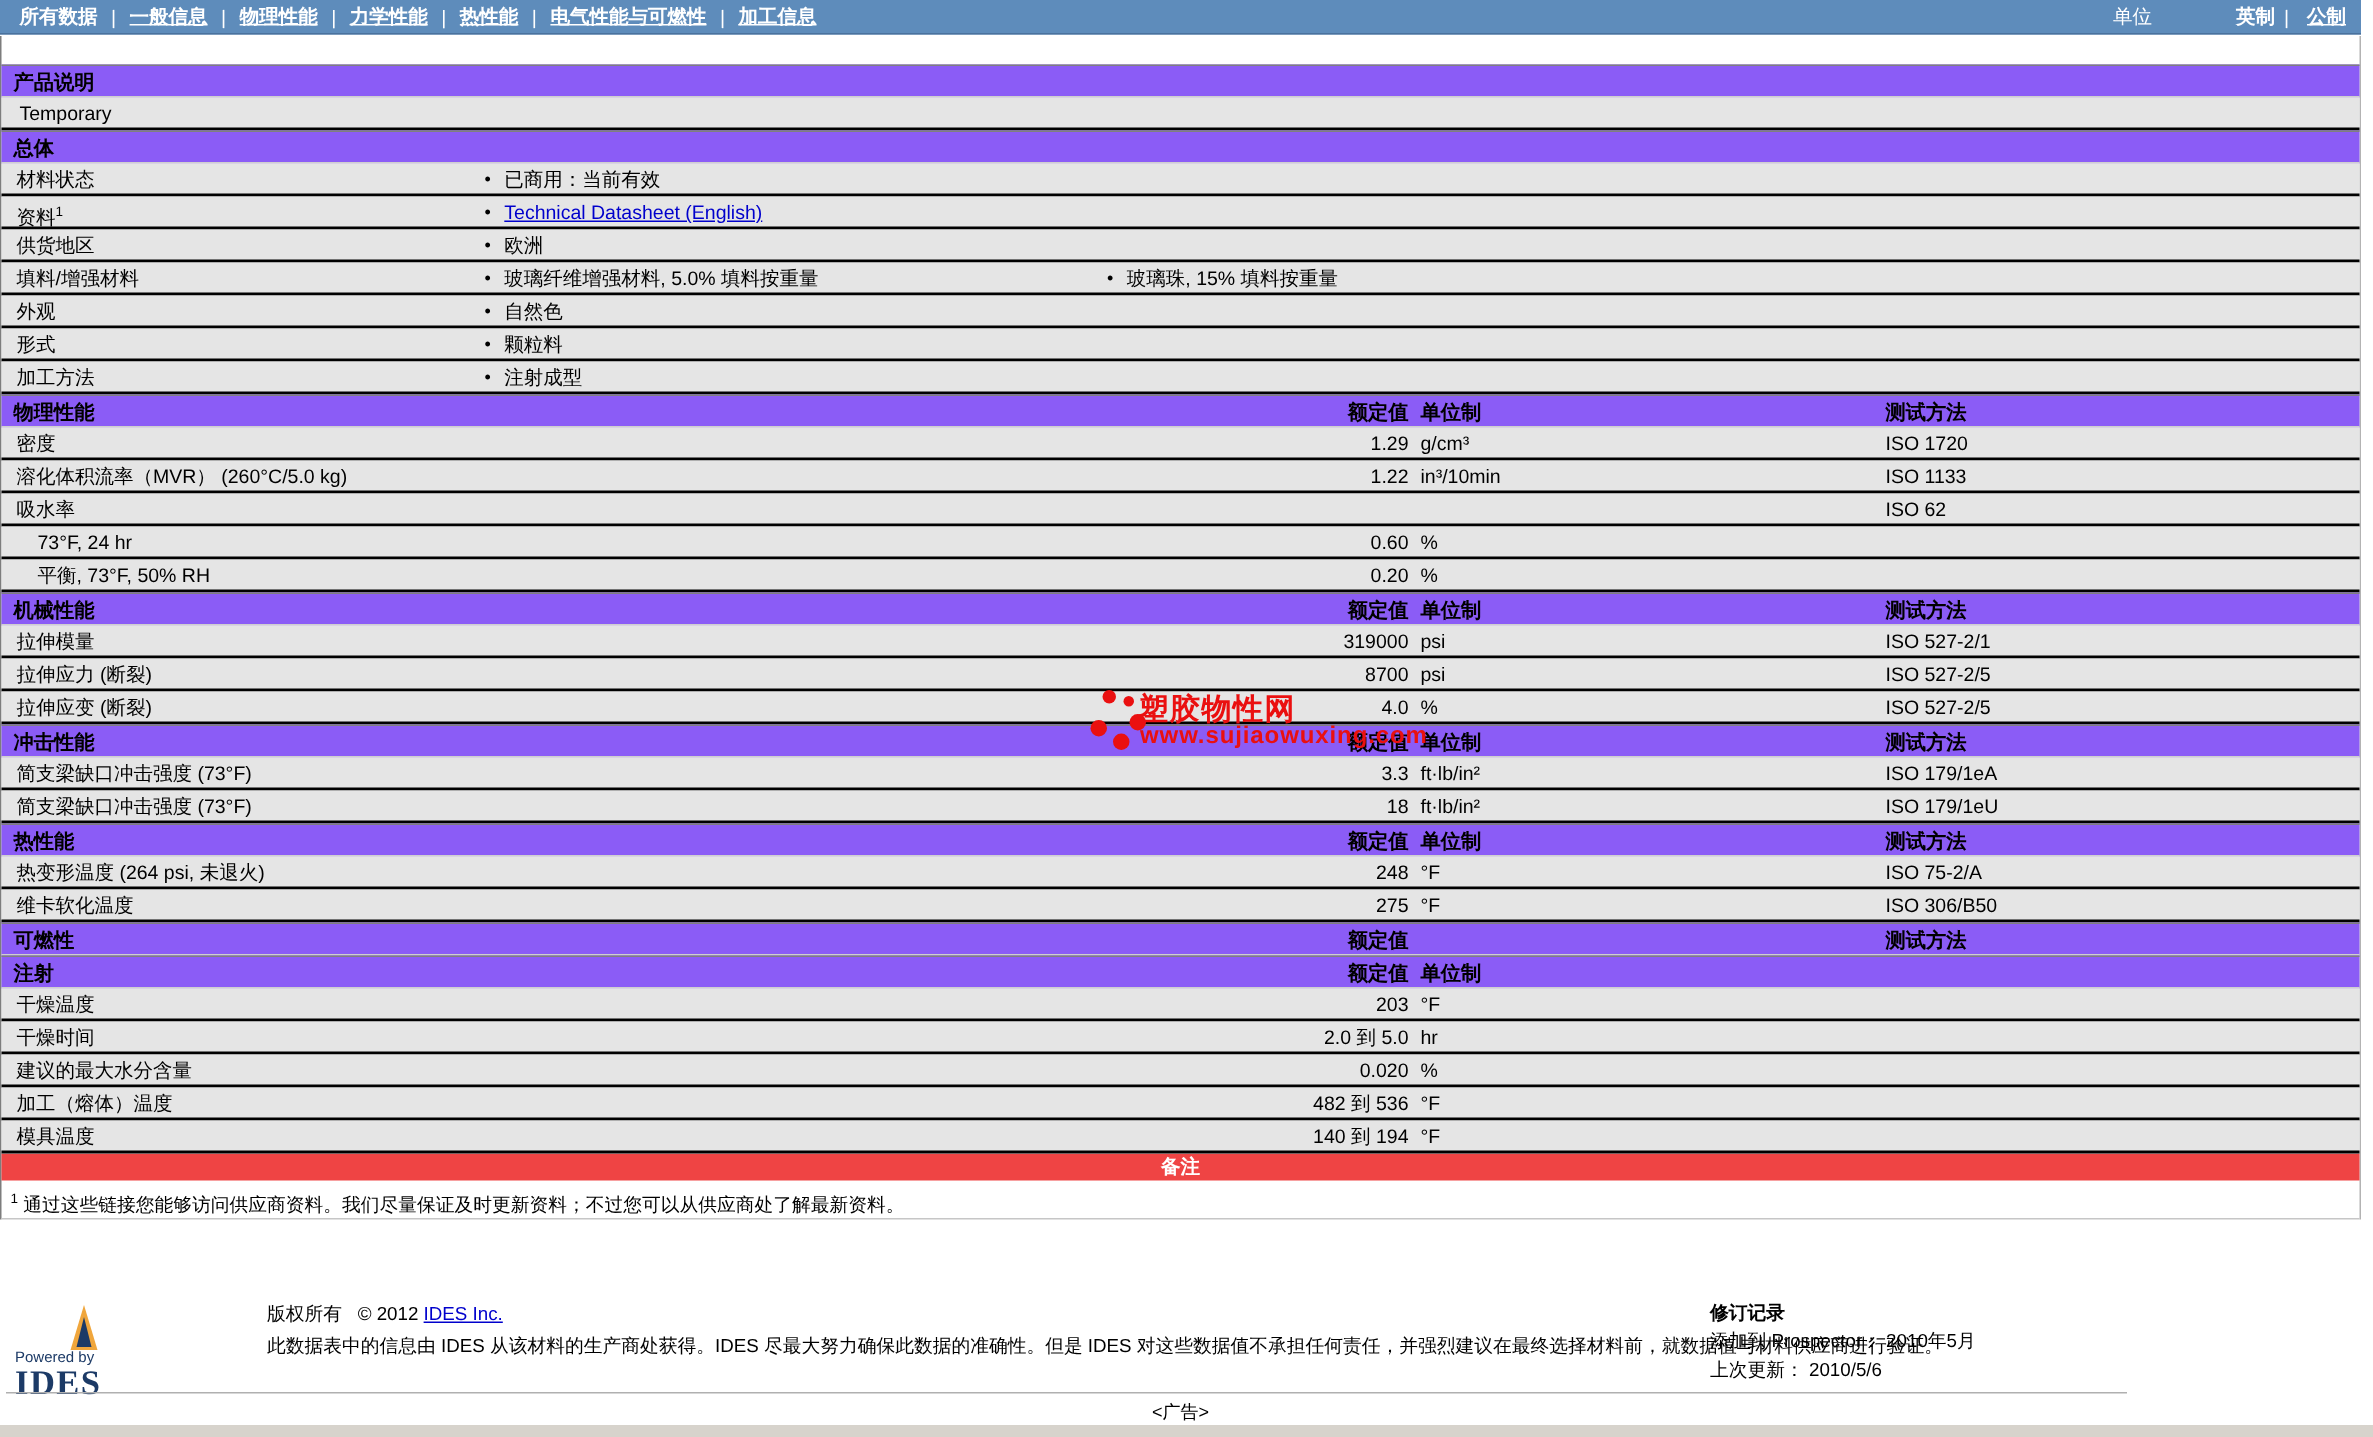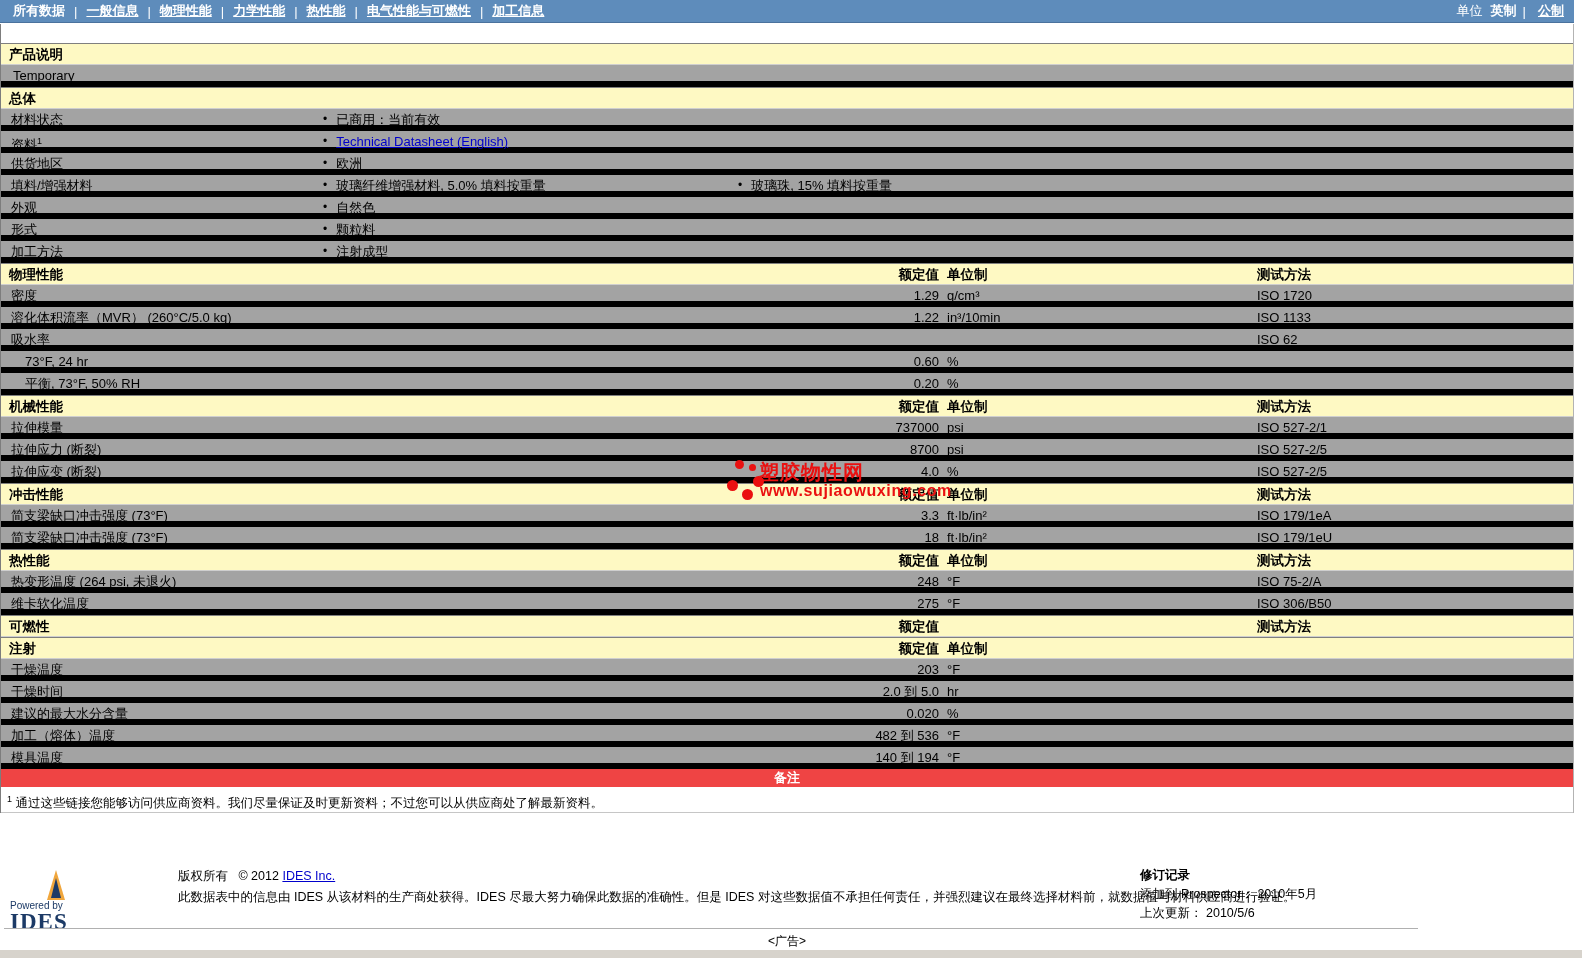--- a/index.html
+++ b/index.html
@@ -8,36 +8,36 @@
 
   
   .topnav { position:absolute; top:0; left:0; width:1574px; height:23px; background:#5e8cbb;
             color:#fff; font-size:13px; display:flex; justify-content:space-between; align-items:center;
             padding:0 10px; box-sizing:border-box; border-bottom:1px solid #4a729d; }
   .nav-left, .nav-right { display:flex; align-items:center; white-space:nowrap; }
   .nav-item { color:#fff; font-weight:bold; text-decoration:underline; cursor:pointer; margin:0 3px; }
   .nav-item.active { text-decoration:none; cursor:default; }
   .nav-sep { margin:0 6px; color:#fff; }
   .units-label { margin-right:8px; }
-  .unit-current { font-weight:bold; }
+  .unit-current { font-weight:bold;margin-left:48px; }
   .unit-link { color:#fff; font-weight:bold; text-decoration:underline; cursor:pointer; margin-left:6px; }
 
   
   .table-wrap { position:absolute; top:24px; left:0; width:1574px; box-sizing:border-box;
                 border-left:1px solid #7d7d7d; border-right:1px solid #b3b3b3; padding-top:19px; background:#fff; }
-  .sec-header { position:relative; height:22px; line-height:21px; background:#fef9c3;
+  .sec-header { position:relative; height:22px; line-height:21px; background:#8b5cf6;
                 border-top:1px solid #7f7f7f; border-bottom:1px solid #cfcfcf;
                 font-weight:bold; font-size:13.5px; box-sizing:border-box; }
   .sec-title { position:absolute; left:8px; }
   .col-rated { position:absolute; left:700px; width:238px; text-align:right; }
   .col-unit  { position:absolute; left:946px; }
   .col-method{ position:absolute; left:1256px; }
 
-  .row { position:relative; height:22px; line-height:21px; border-bottom:6px solid #000000;
-         font-size:13px; box-sizing:border-box; background:#a3a3a3; }
+  .row { position:relative; height:22px; line-height:21px; border-bottom:2px solid #000000;
+         font-size:13px; box-sizing:border-box; background:#e5e5e5; }
   .cell-label { position:absolute; left:10px; white-space:nowrap; }
   .cell-label.indent { left:24px; }
   .desc { position:absolute; left:12px; }
   .cell-value { position:absolute; left:700px; width:238px; text-align:right; }
   .cell-unit  { position:absolute; left:946px; }
   .cell-method{ position:absolute; left:1256px; }
   .bullet-item { position:absolute; white-space:nowrap; }
   .bullet-item.b1 { left:322px; }
   .bullet-item.b2 { left:737px; }
   .bullet { display:inline-block; margin-right:9px; font-size:12px; vertical-align:top; }
@@ -182,21 +182,21 @@
           <span class="cell-unit">%</span>
         </div>
         <div class="sec-header">
           <span class="sec-title">机械性能</span>
           <span class="col-rated">额定值</span>
           <span class="col-unit">单位制</span>
           <span class="col-method">测试方法</span>
         </div>
         <div class="row">
           <span class="cell-label">拉伸模量</span>
-          <span class="cell-value">737000</span>
+          <span class="cell-value">319000</span>
           <span class="cell-unit">psi</span>
           <span class="cell-method">ISO 527-2/1</span>
         </div>
         <div class="row">
           <span class="cell-label">拉伸应力  (断裂)</span>
           <span class="cell-value">8700</span>
           <span class="cell-unit">psi</span>
           <span class="cell-method">ISO 527-2/5</span>
         </div>
         <div class="row">

